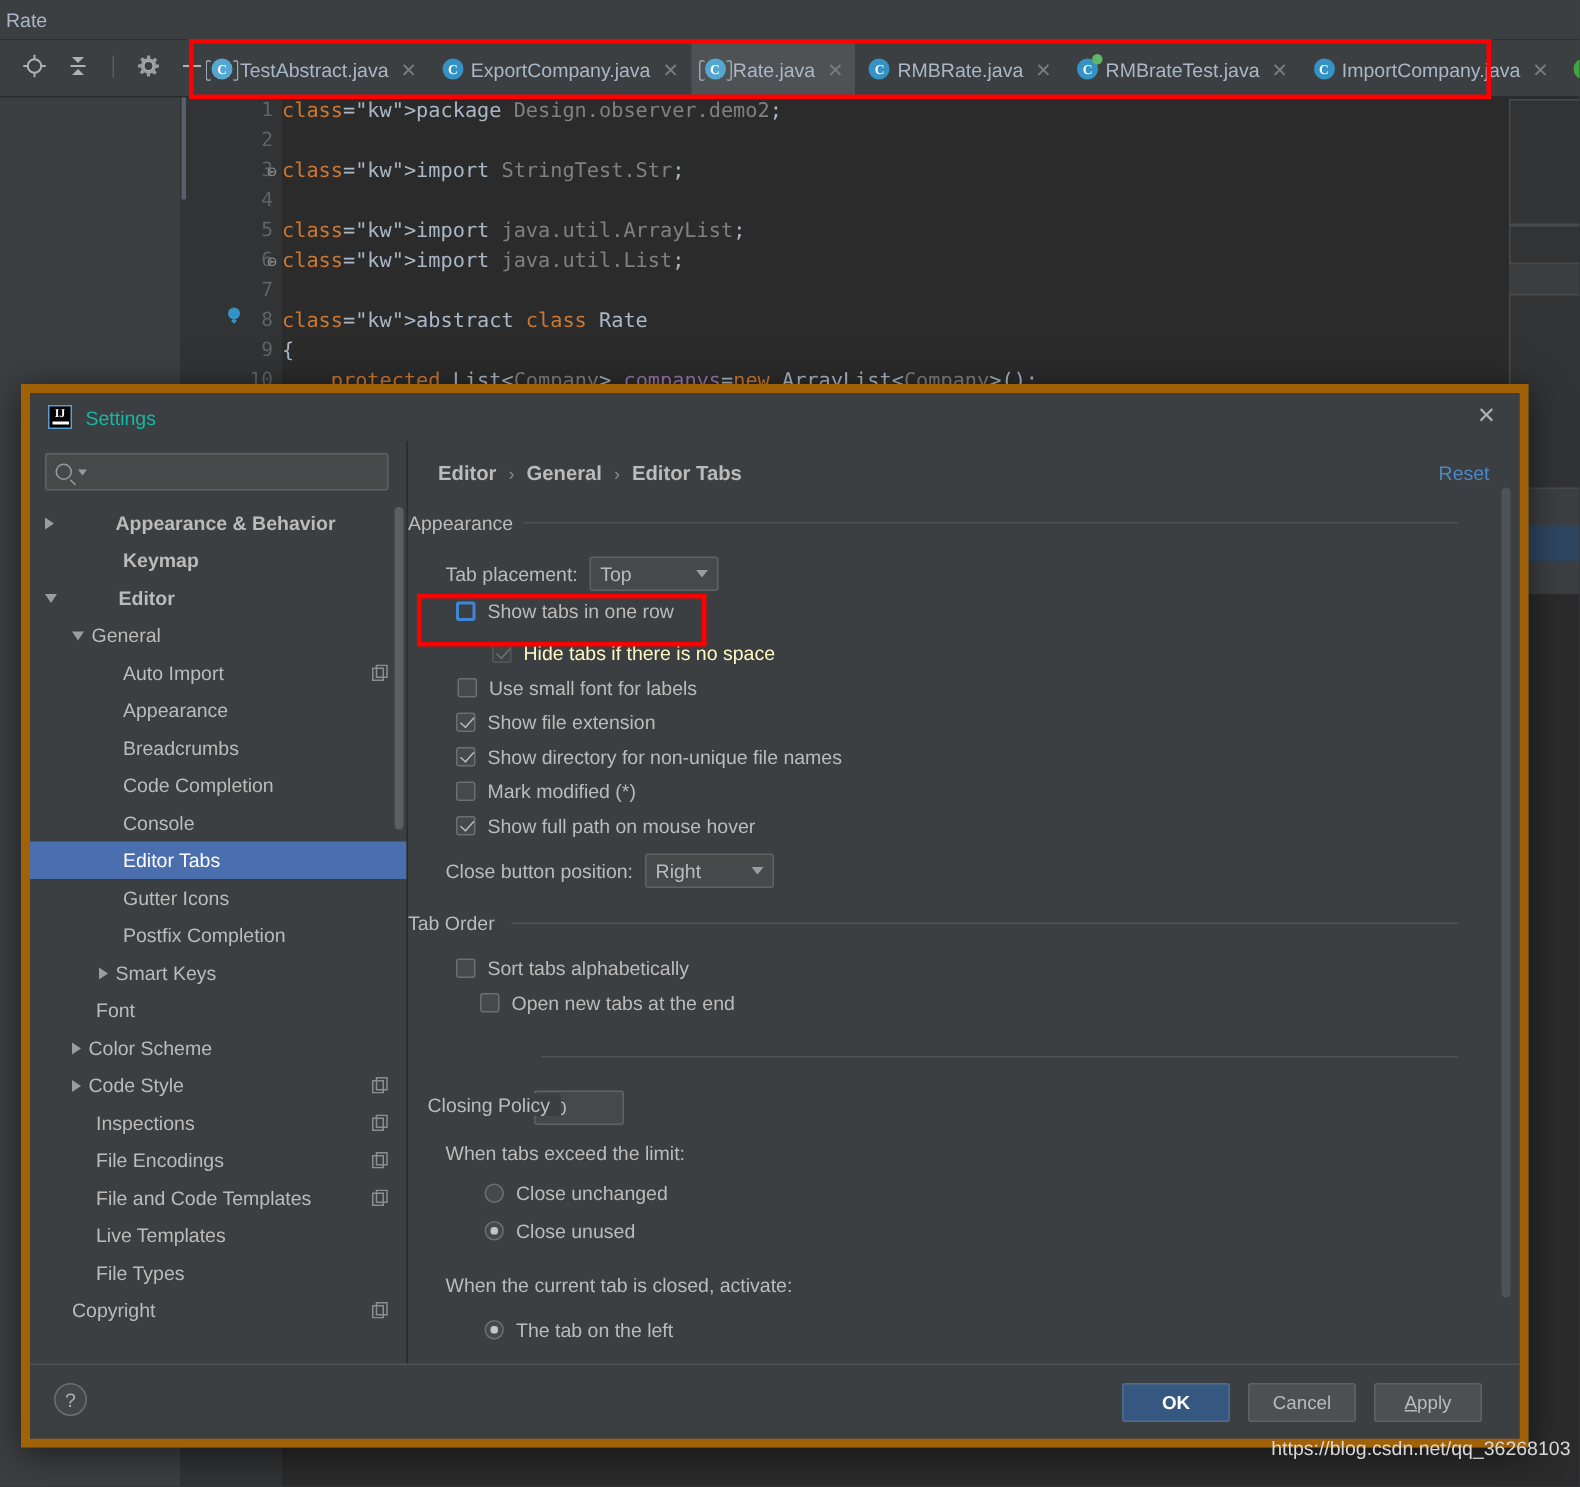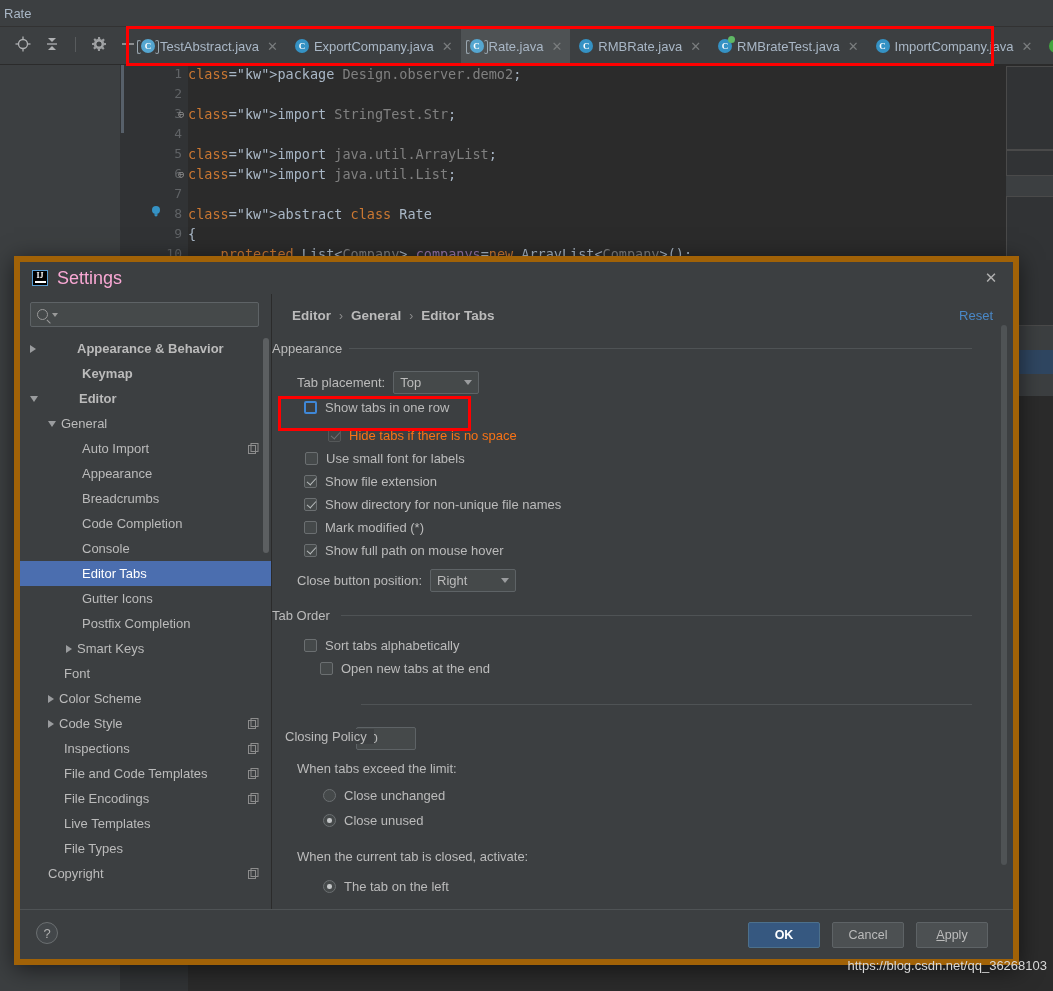--- a/index.html
+++ b/index.html
@@ -94,21 +94,21 @@
     height: 32px; display: flex; align-items: center; gap: 9px; padding-left: 12px;
     background: #3c3f41; position: relative; flex: 0 0 32px;
   }
   .ij-logo {
     width: 16px; height: 16px; background: #000; border: 1px solid #5a9fd4;
     display: flex; align-items: flex-start; justify-content: center;
     font-size: 8px; color: #fff; font-weight: bold; line-height: 9px;
     font-family: "Liberation Serif", serif; position: relative;
   }
   .ij-logo::after { content: ""; position: absolute; left: 2px; bottom: 2px; width: 11px; height: 2px; background: #fff; }
-  .dlg-title .t { font-size: 18px; color: #f9a8d4; }
+  .dlg-title .t { font-size: 13px; color: #14b8a6; }
   .dlg-close {
     position: absolute; right: 14px; top: 8px; width: 16px; height: 16px;
     color: #b0b0b0; font-size: 15px; line-height: 15px; text-align: center;
   }
 
   .dlg-body { flex: 1; display: flex; min-height: 0; }
 
   
   .dlg-side {
     width: 252px; background: #3c3f41; border-right: 1px solid #2b2b2b;
@@ -155,21 +155,21 @@
   .crumbs { padding: 14px 18px 0 20px; display: flex; align-items: center; gap: 8px; position: relative; }
   .crumbs .cr { font-size: 13.5px; font-weight: bold; color: #bbbbbb; }
   .crumbs .sep { font-size: 12px; color: #8d8d8d; }
   .reset-link { position: absolute; right: 20px; top: 14px; font-size: 13px; color: #4a88c7; }
 
   .pane { flex: 1; position: relative; padding: 22px 24px 0 20px; overflow: hidden; }
   .grp-title { position: absolute; font-size: 13px; color: #bbbbbb; background: #3c3f41; padding-right: 7px; z-index: 2; }
   .grp-line { position: absolute; height: 1px; background: #4f5355; }
 
   .row { position: absolute; display: flex; align-items: center; font-size: 13px; color: #bbbbbb; }
-  .row.dis { color: #f97316; }
+  .row.dis { color: #fef9c3; }
 
   .cb {
     width: 13px; height: 13px; border: 1px solid #6b6f71; background: #45494a;
     border-radius: 2px; margin-right: 8px; flex: 0 0 auto; position: relative;
   }
   .cb.checked::after {
     content: ""; position: absolute; left: 4px; top: 0px; width: 4px; height: 8px;
     border: solid #b8bcbd; border-width: 0 1.8px 1.8px 0; transform: rotate(42deg);
   }
   .cb.focused { border: 2px solid #3f87d6; background: #3c3f41; }
@@ -442,29 +442,29 @@
             <div class="tnode" style="padding-left: 28px;">
               <span class="arrow none"></span>
               <span>Inspections</span>
               <span class="copy-ic"><svg width="11" height="11" viewBox="0 0 11 11">
                   <rect x="0.5" y="2.5" width="7" height="8" fill="none" stroke="#8d8d8d"></rect>
                   <rect x="3" y="0.5" width="7" height="8" fill="none" stroke="#8d8d8d"></rect>
                 </svg></span>
             </div>
             <div class="tnode" style="padding-left: 28px;">
               <span class="arrow none"></span>
-              <span>File and Code Templates</span>
+              <span>File Encodings</span>
               <span class="copy-ic"><svg width="11" height="11" viewBox="0 0 11 11">
                   <rect x="0.5" y="2.5" width="7" height="8" fill="none" stroke="#8d8d8d"></rect>
                   <rect x="3" y="0.5" width="7" height="8" fill="none" stroke="#8d8d8d"></rect>
                 </svg></span>
             </div>
             <div class="tnode" style="padding-left: 28px;">
               <span class="arrow none"></span>
-              <span>File Encodings</span>
+              <span>File and Code Templates</span>
               <span class="copy-ic"><svg width="11" height="11" viewBox="0 0 11 11">
                   <rect x="0.5" y="2.5" width="7" height="8" fill="none" stroke="#8d8d8d"></rect>
                   <rect x="3" y="0.5" width="7" height="8" fill="none" stroke="#8d8d8d"></rect>
                 </svg></span>
             </div>
             <div class="tnode" style="padding-left: 28px;">
               <span class="arrow none"></span>
               <span>Live Templates</span>
             </div>
             <div class="tnode" style="padding-left: 28px;">

